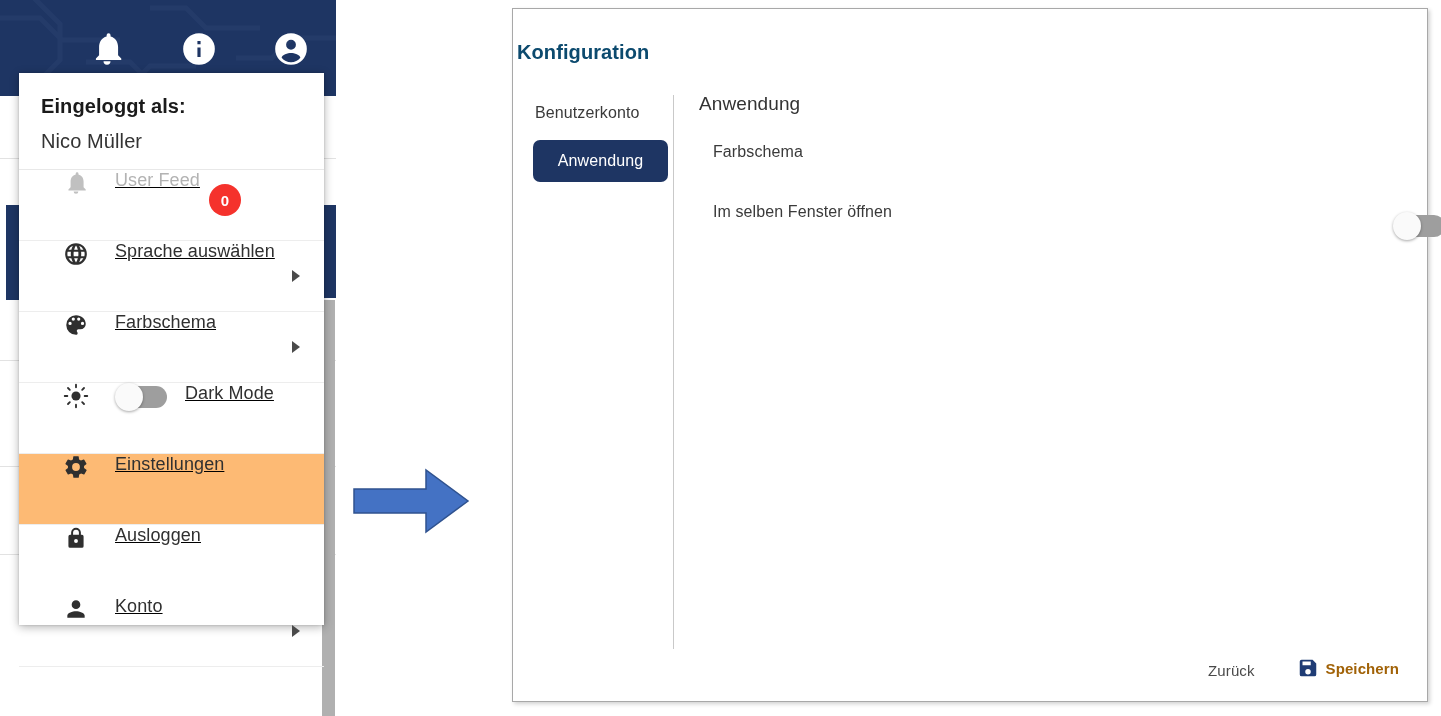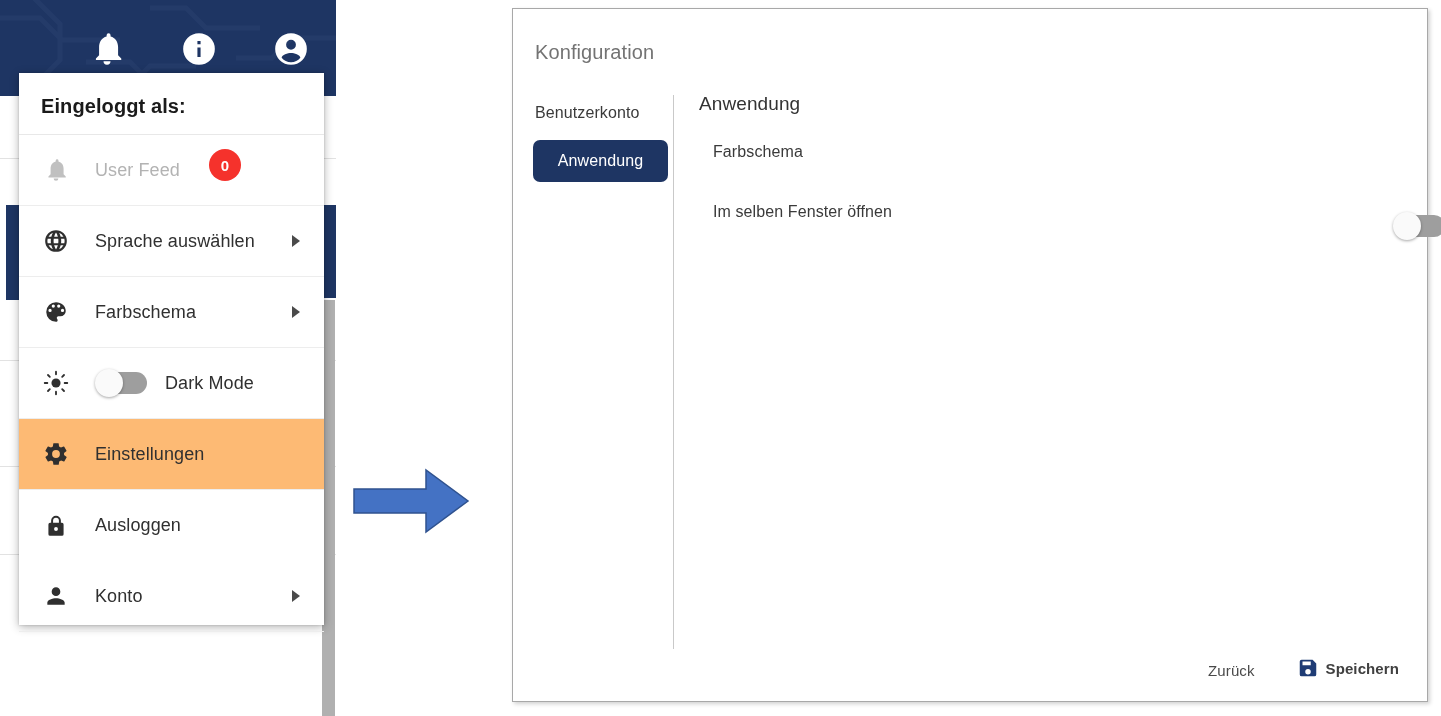--- a/index.html
+++ b/index.html
@@ -50,23 +50,24 @@
   .usermenu {
     position: absolute; left: 19px; top: 73px; width: 305px; height: 552px;
     background: #ffffff;
     box-shadow: 0 2px 9px rgba(0,0,0,.30), 0 0 2px rgba(0,0,0,.18);
   }
   .um-head { padding: 22px 0 16px 22px; border-bottom: 1px solid #e8e8e8; }
   .um-head-title { font-size: 20px; font-weight: bold; color: #1a1a1a; letter-spacing: .1px; }
   .um-head-name { font-size: 20px; color: #333333; margin-top: 12px; letter-spacing: .1px; }
 
   .um-item {
-    position: relative; display: flex; align-items: center;
-    height: 71px; padding-left: 18px; box-sizing: border-box;
+    position: relative; display: flex; align-items: flex-start;
+    height: 71px; padding-left: 38px; box-sizing: border-box;
     border-bottom: 1px solid #ededed;
+    text-decoration: underline;
   }
   .um-item.hl { background: #fdba74; }
   .um-item.noline { border-bottom: none; }
   .um-ico { width: 38px; flex: 0 0 38px; display: flex; align-items: center; justify-content: center; }
   .um-ico svg { width: 26px; height: 26px; display: block; fill: #2f2f2f; }
   .um-ico.dim svg { fill: #c0c0c0; }
   .um-label { font-size: 18px; color: #303030; margin-left: 20px; letter-spacing: .1px; }
   .um-label.dim { color: #b3b3b3; }
   .um-arrow {
     position: absolute; right: 24px; top: 50%; transform: translateY(-50%);
@@ -98,22 +99,22 @@
   
   .arrow-wrap { position: absolute; left: 352px; top: 467px; width: 118px; height: 68px; }
 
   
   .card {
     position: absolute; left: 512px; top: 8px; width: 916px; height: 694px;
     background: #ffffff; border: 1px solid #a8a8a8; box-sizing: border-box;
     box-shadow: 2px 2px 4px rgba(0,0,0,.18);
   }
   .card-title {
-    position: absolute; left: 22px; top: 32px;
-    font-size: 20px; font-weight: normal; color: #737373; letter-spacing: .1px;
+    position: absolute; left: 4px; top: 32px;
+    font-size: 20px; font-weight: bold; color: #0c4a6e; letter-spacing: .1px;
   }
 
   .cfg-nav { position: absolute; left: 20px; top: 88px; width: 140px; }
   .cfg-nav-item {
     font-size: 16px; color: #3a3a3a; padding: 7px 0 7px 2px; letter-spacing: .1px;
   }
   .cfg-nav-item.active {
     background: #1e3563; color: #ffffff; border-radius: 7px;
     padding: 12px 0; text-align: center; width: 135px; margin-top: 11px;
     font-size: 16px;
@@ -135,21 +136,21 @@
   .swatch {
     width: 46px; height: 46px; border-radius: 50%;
     background: linear-gradient(225deg, #46d3b4 0 50%, #1e3264 50% 100%);
   }
 
   .card-footer { position: absolute; right: 28px; bottom: 22px; display: flex; align-items: flex-end; }
   .btn-back { font-size: 15px; color: #4a4a4a; letter-spacing: .1px; }
   .btn-save { display: flex; align-items: center; margin-left: 42px; }
   .btn-save-ico { width: 22px; height: 22px; }
   .btn-save-ico svg { width: 100%; height: 100%; display: block; fill: #1f3c75; }
-  .btn-save-label { font-size: 15px; font-weight: bold; color: #404040; margin-left: 7px; letter-spacing: .1px; }
+  .btn-save-label { font-size: 15px; font-weight: bold; color: #a16207; margin-left: 7px; letter-spacing: .1px; }
 </style>
 </head>
 <body>
 
 <div id="root">
 
   <div class="app-frag">
 
     <div class="topbar">
       <svg class="topbar-pattern" viewBox="0 0 336 96" preserveAspectRatio="none">
@@ -190,20 +191,21 @@
     </div>
 
     <div class="side-strip"></div>
     <div class="side-strip2"></div>
     <div class="menu-scroll"></div>
 
     <div class="usermenu">
 
       <div class="um-head">
         <div class="um-head-title">Eingeloggt als:</div>
+        <div class="um-head-name">Nico Müller</div>
       </div>
 
       <div class="um-item">
         <span class="um-ico dim">
           <svg viewBox="0 0 24 24">
               <path d="M12 22a2.2 2.2 0 0 0 2.2-2.2H9.8A2.2 2.2 0 0 0 12 22zm7-6v-5.2c0-3.25-1.74-5.97-4.75-6.69V3.3a1.25 1.25 0 1 0-2.5 0v.81C8.73 4.83 7 7.54 7 10.8V16l-2 2v1h16v-1l-2-2z"></path>
             </svg>
         </span>
         <span class="um-label dim">User Feed</span>
         <span class="um-badge">0</span>

